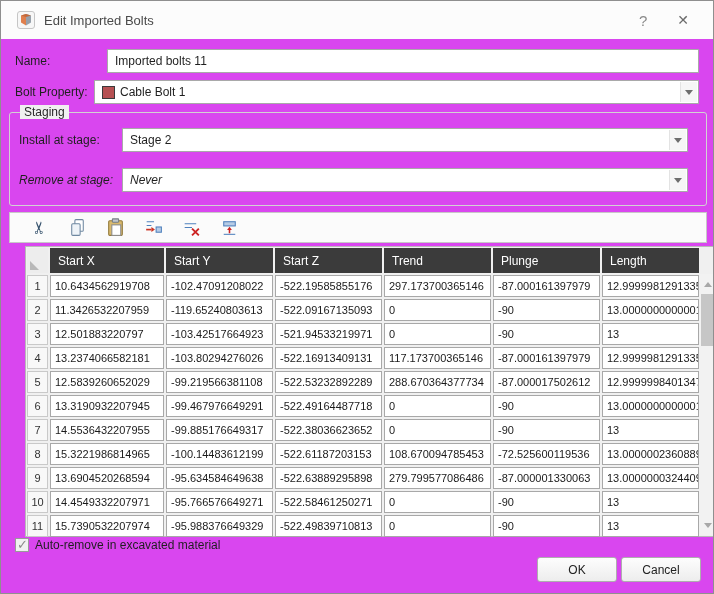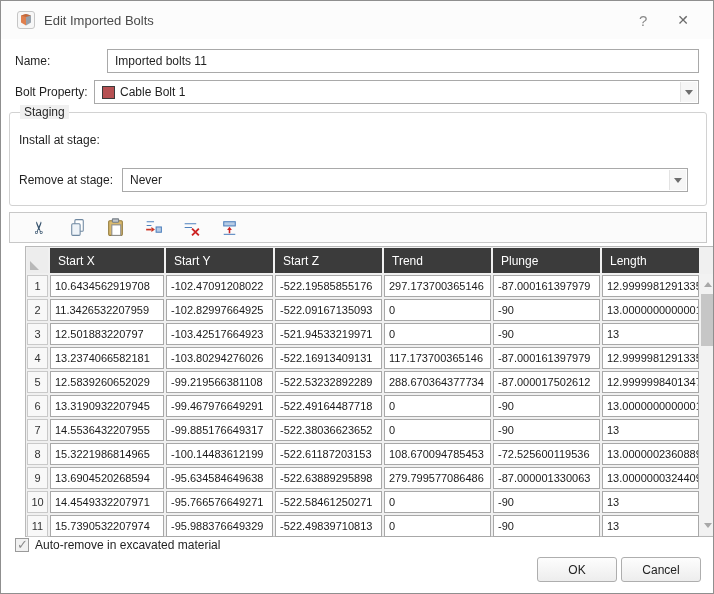--- a/index.html
+++ b/index.html
@@ -1,19 +1,19 @@
 <!DOCTYPE html>
 <html><head>
 <meta charset="utf-8">
 <style>
   * { margin:0; padding:0; box-sizing:border-box; }
   html,body { width:714px; height:594px; overflow:hidden; }
   body { font-family:"Liberation Sans", sans-serif; background:#d9d9d9; }
 
-  .dialog { position:relative; width:714px; height:594px; background:#ffffff;
+  .dialog { position:relative; width:714px; height:594px; background:#d946ef;
             border:1px solid #8f8f8f; overflow:hidden;padding-left:38px; }
 
   
   .titlebar { position:absolute; left:0; top:0; right:0; height:38px; background:#fcfcfc;
               display:flex; align-items:center; padding:0 16px; }
   .title-icon { width:18px; height:18px; flex:0 0 auto; }
   .title-text { font-size:13px; color:#4a4a4a; margin-left:9px; }
   .tb-help { margin-left:auto; color:#8a8a8a; font-size:15px; }
   .tb-close { margin-left:30px; margin-right:8px; color:#6b6b6b; font-size:14px; }
 
@@ -129,23 +129,29 @@
         <span class="arrow-glyph"></span>
       </span>
     </div>
   </div>
 
   <div class="group">
     <span class="group-label">Staging</span>
 
     <div class="field-row" style="left:9px; right:18px; top:15px;">
       <span class="field-label">Install at stage:</span>
-    </div>
-
-    <div class="field-row" style="left:9px; right:18px; top:55px;">
+      <div class="combo" style="left:103px; right:0;">
+        <span>Stage 2</span>
+        <span class="combo-arrow-btn">
+          <span class="arrow-glyph"></span>
+        </span>
+      </div>
+    </div>
+
+    <div class="field-row" style="left:9px; right:18px; top:55px;font-style:italic;">
       <span class="field-label">Remove at stage:</span>
       <div class="combo" style="left:103px; right:0;">
         <span>Never</span>
         <span class="combo-arrow-btn">
           <span class="arrow-glyph"></span>
         </span>
       </div>
     </div>
   </div>
 
@@ -204,21 +210,21 @@
       <div class="td">10.6434562919708</div>
       <div class="td">-102.47091208022</div>
       <div class="td">-522.19585855176</div>
       <div class="td">297.173700365146</div>
       <div class="td">-87.000161397979</div>
       <div class="td">12.9999981291335</div>
     </div>
         <div class="tr">
       <div class="rownum">2</div>
       <div class="td">11.3426532207959</div>
-      <div class="td">-102.82997664925</div>
+      <div class="td">-119.65240803613</div>
       <div class="td">-522.09167135093</div>
       <div class="td">0</div>
       <div class="td">-90</div>
       <div class="td">13.0000000000001</div>
     </div>
         <div class="tr">
       <div class="rownum">3</div>
       <div class="td">12.501883220797</div>
       <div class="td">-103.42517664923</div>
       <div class="td">-521.94533219971</div>

